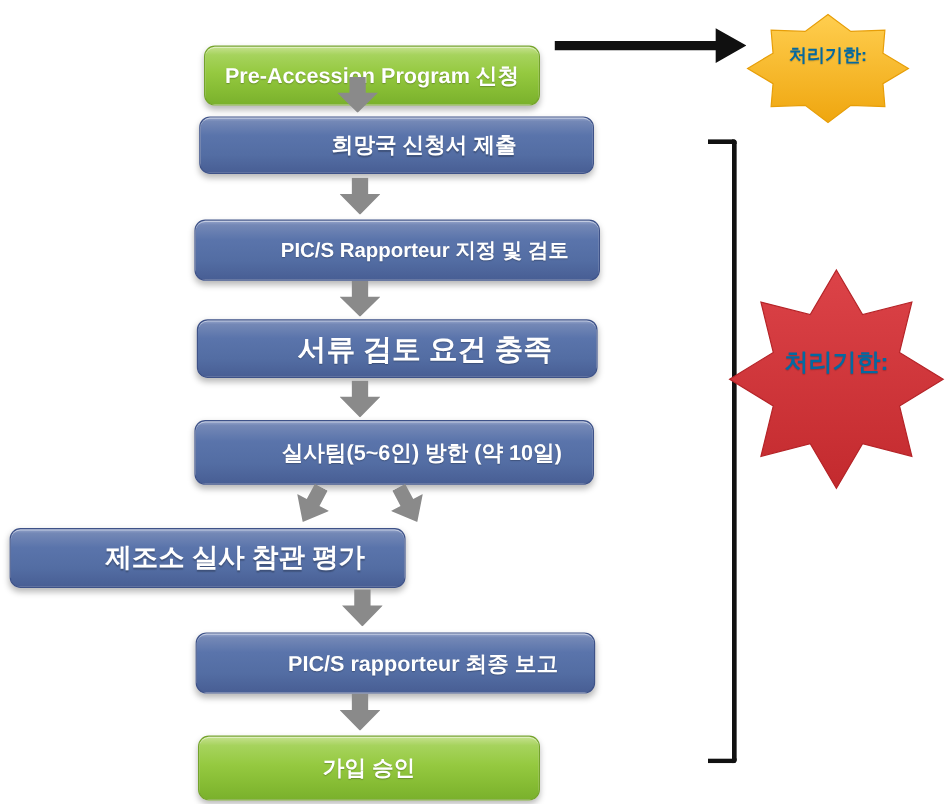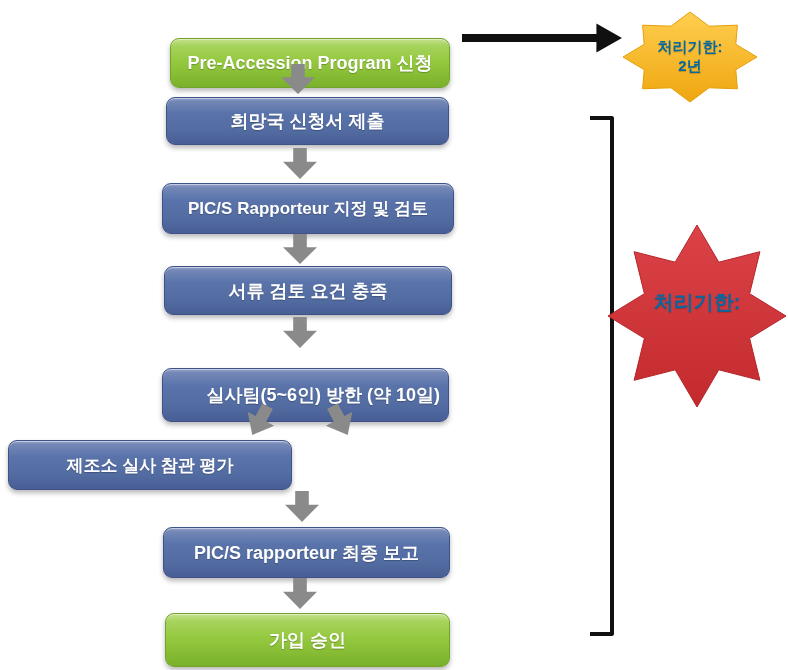--- a/index.html
+++ b/index.html
@@ -9,20 +9,21 @@
   }
   .step{
     position:absolute;display:flex;align-items:center;justify-content:center;
     border-radius:9px;color:#ffffff;font-weight:bold;text-align:center;
     box-shadow:0 3px 5px rgba(0,0,0,.28), inset 0 1px 0 rgba(255,255,255,.45);
     text-shadow:0 1px 1px rgba(0,0,0,.25);
   }
   .step.blue{
     background:linear-gradient(180deg,#97a6cc 0%,#7488b6 7%,#5a74ab 32%,#536da3 68%,#485e94 100%);
     border:1px solid #3e5288;
+    padding-left:46px;
   }
   .step.green{
     background:linear-gradient(180deg,#c6e18f 0%,#a6d35d 14%,#95c940 45%,#85bb33 78%,#7ab12c 100%);
     border:1px solid #74a32b;
   }
   .step span{padding:0 8px;}
   .arrow-down{
     position:absolute;background:#8a8a8a;
     clip-path:polygon(30% 0,70% 0,70% 44%,100% 44%,50% 100%,0 44%,30% 44%);
   }
@@ -53,29 +54,29 @@
   </div>
 
   <div class="step blue" style="left:166px;top:97px;width:281px;height:46px;font-size:18px;">
     <span>희망국 신청서 제출</span>
   </div>
 
   <div class="step blue" style="left:162px;top:183px;width:290px;height:49px;font-size:17px;align-items:center;">
     <span>PIC/S Rapporteur 지정 및 검토</span>
   </div>
 
-  <div class="step blue" style="left:164px;top:266px;width:286px;height:47px;font-size:18px;">
+  <div class="step blue" style="left:164px;top:266px;width:286px;height:47px;font-size:24px;">
     <span>서류 검토 요건 충족</span>
   </div>
 
-  <div class="step blue" style="left:162px;top:368px;width:285px;height:52px;font-size:18px;justify-content:flex-end;">
+  <div class="step blue" style="left:162px;top:350px;width:285px;height:52px;font-size:18px;">
     <span>실사팀(5~6인) 방한 (약 10일)</span>
   </div>
 
-  <div class="step blue" style="left:8px;top:440px;width:282px;height:48px;font-size:17px;">
+  <div class="step blue" style="left:8px;top:440px;width:282px;height:48px;font-size:22px;">
     <span>제조소 실사 참관 평가</span>
   </div>
 
 
   <div class="step green" style="left:165px;top:613px;width:283px;height:52px;font-size:18px;">
     <span>가입 승인</span>
   </div>
 
   <div class="step blue" style="left:163px;top:527px;width:285px;height:49px;font-size:18px;">
     <span>PIC/S rapporteur 최종 보고</span>
@@ -104,20 +105,19 @@
         <stop offset="0" stop-color="#DC4348"></stop>
           <stop offset="1" stop-color="#C32A2E"></stop>
       </linearGradient>
     </defs>
     <polygon fill="url(#gYellow)" stroke="#E79E08" stroke-width="1" points="690.0,12.0 709.0,26.2 737.4,25.2 735.8,44.3 757.0,57.0 735.8,69.7 737.4,88.8 709.0,87.8 690.0,102.0 671.0,87.8 642.6,88.8 644.2,69.7 623.0,57.0 644.2,44.3 642.6,25.2 671.0,26.2"></polygon>
     <polygon fill="url(#gRed)" stroke="#B52428" stroke-width="1" points="697.0,225.0 718.8,262.2 759.9,251.7 749.6,293.7 786.0,316.0 749.6,338.3 759.9,380.3 718.8,369.8 697.0,407.0 675.2,369.8 634.1,380.3 644.4,338.3 608.0,316.0 644.4,293.7 634.1,251.7 675.2,262.2"></polygon>
   </svg>
 
   <div class="badge-label small">
     <div>처리기한:</div>
-    <div>2년</div>
   </div>
 
   <div class="badge-label large">
     <div>처리기한:</div>
   </div>
 
 </div>
 
 </body></html>

